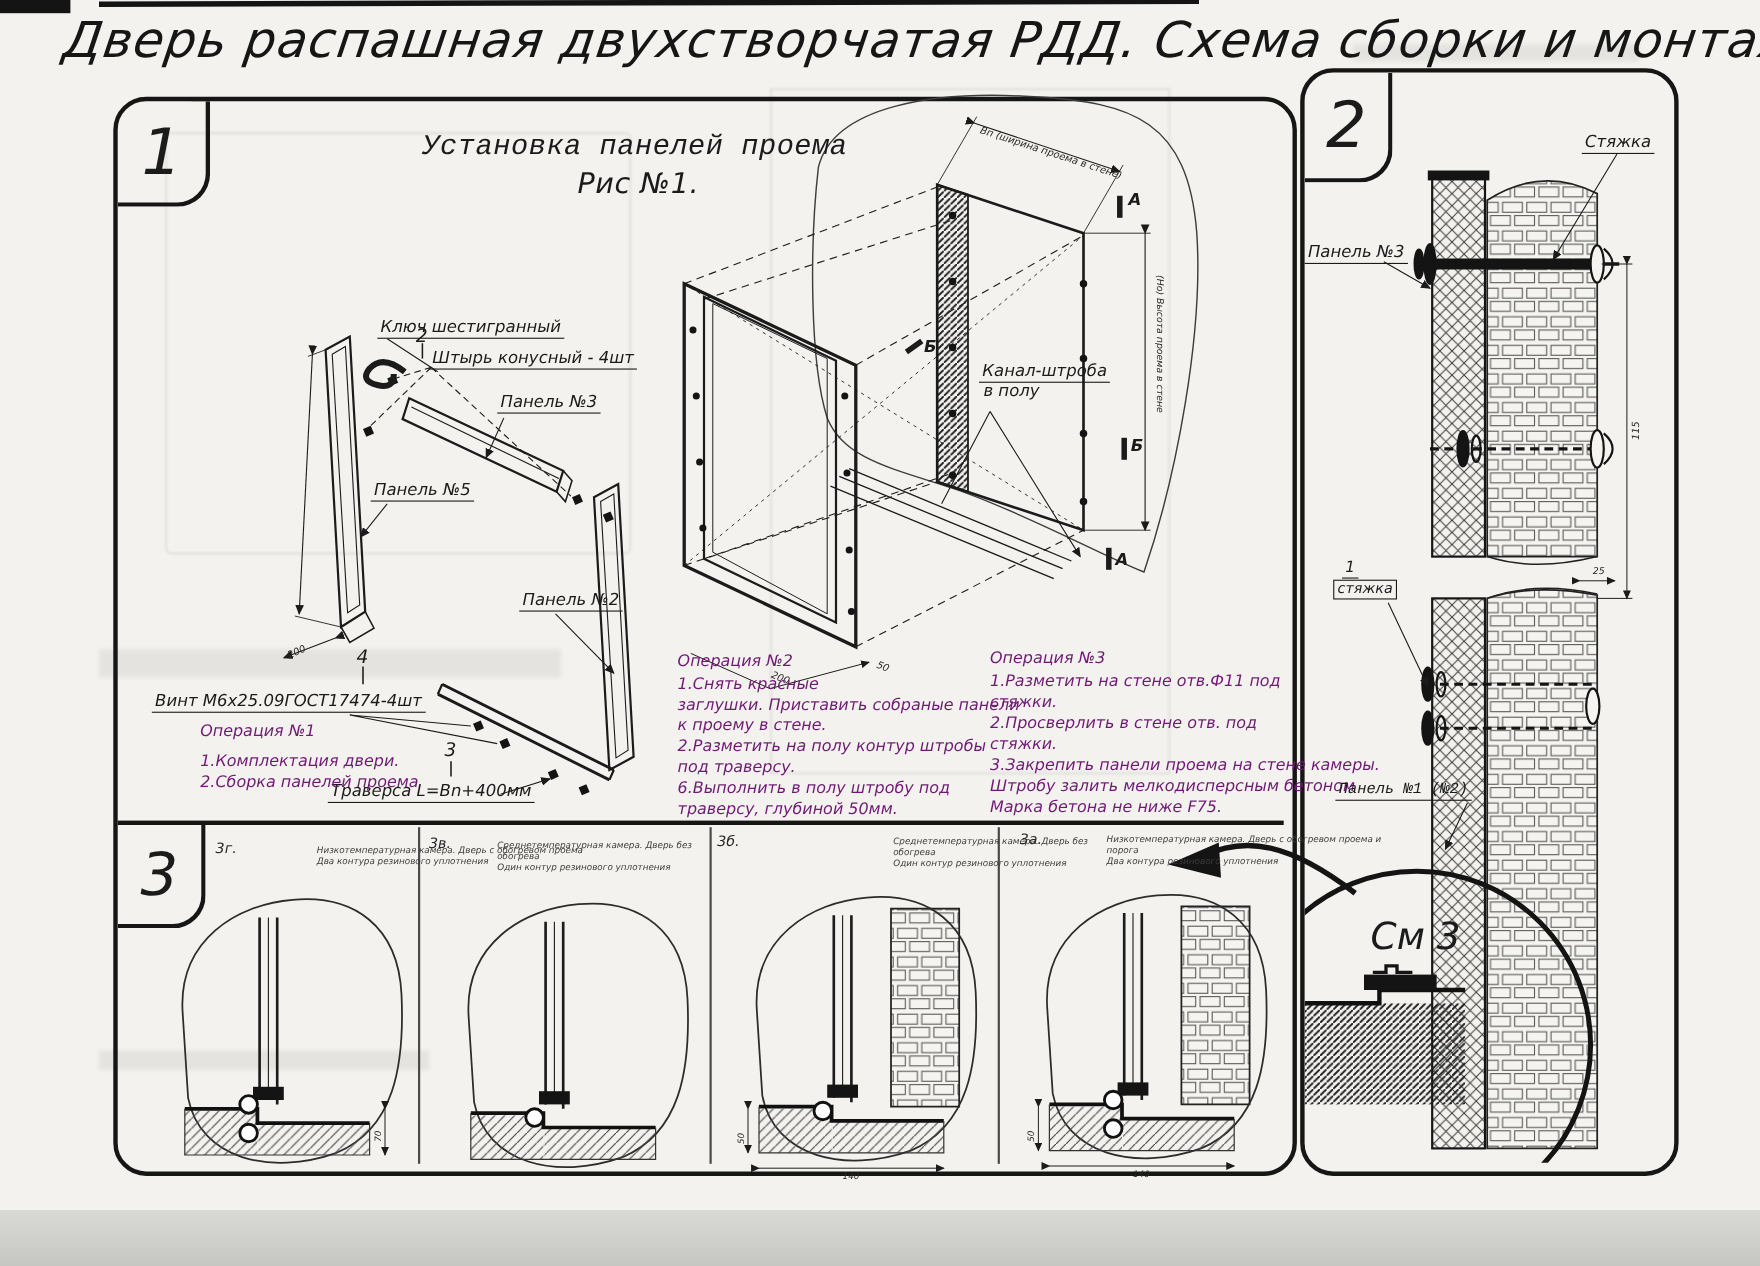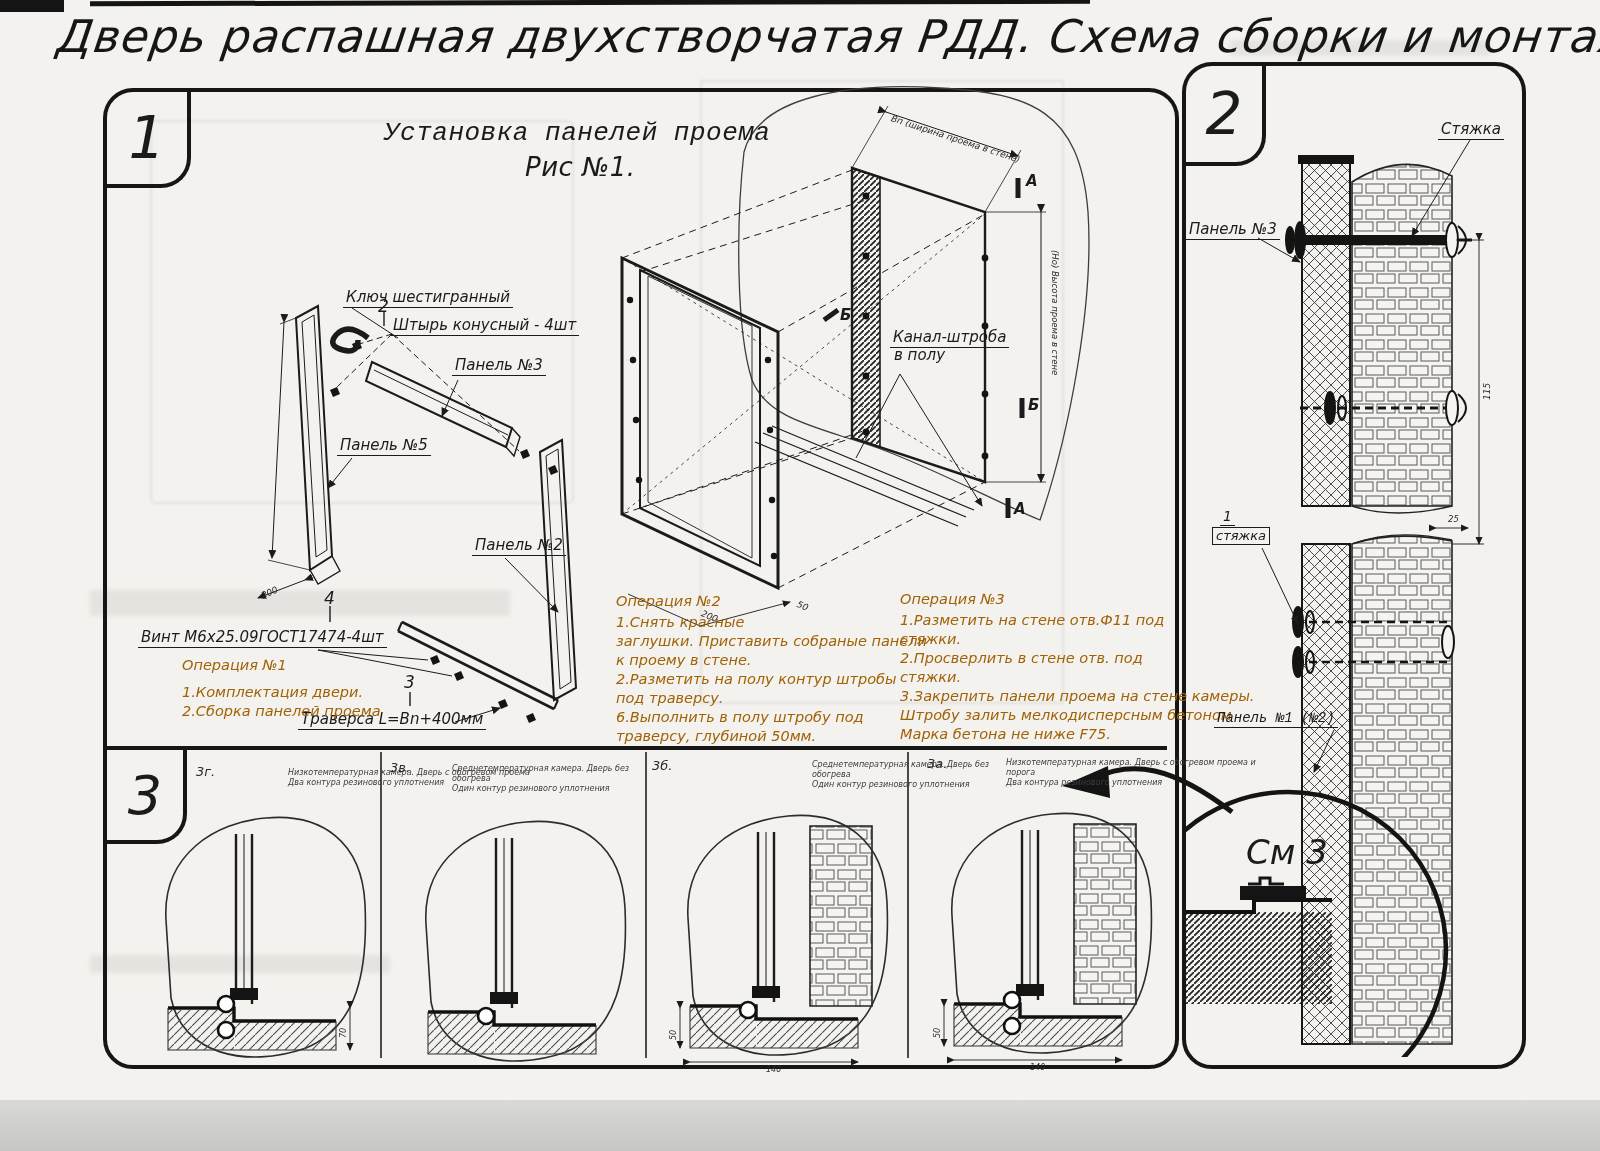--- a/index.html
+++ b/index.html
@@ -16,21 +16,21 @@
   #badge1{left:107px;top:92px;width:80px;height:92px;font-size:58px;}
   #badge2{left:1186px;top:66px;width:76px;height:96px;font-size:58px;}
   #badge3{left:107px;top:750px;width:76px;height:90px;font-size:54px;}
   .hdiv{position:absolute;left:107px;top:746px;width:1060px;height:4px;background:#161616;}
   .vdiv{position:absolute;top:752px;height:306px;width:1.5px;background:#4a4a4a;}
   .lbl{position:absolute;font-style:italic;font-size:15px;white-space:nowrap;color:#1b1b1b;}
   .ul{border-bottom:1.7px solid #1b1b1b;padding:0 3px 1px 3px;}
   .box{border:1.4px solid #1b1b1b;padding:0 3px 1px 3px;}
   .num{font-size:17px;}
   .fig-title{position:absolute;font-style:italic;font-size:26px;white-space:nowrap;letter-spacing:.5px;}
-  .op{position:absolute;font-style:italic;font-size:14.5px;line-height:19px;color:#a16207;}
+  .op{position:absolute;font-style:italic;font-size:14.5px;line-height:19px;color:#701a75;}
   .op .t{margin-bottom:8px;}
   .marker{position:absolute;font-style:italic;font-weight:bold;font-size:15px;}
   .desc{position:absolute;font-style:italic;font-size:8px;line-height:10px;color:#3c3c3c;width:280px;}
   .pid{position:absolute;font-style:italic;font-size:13px;color:#2a2a2a;}
   .see{position:absolute;font-style:italic;font-size:34px;}
   svg.art{position:absolute;left:0;top:0;pointer-events:none;}
   svg text{font-family:"DejaVu Sans",sans-serif;font-style:italic;fill:#2a2a2a;}
   .ghost{position:absolute;opacity:.30;filter:blur(1.2px);border:2px solid #b9b9b4;}
   .smudge{position:absolute;background:#c9c9c4;opacity:.35;filter:blur(2px);}
   .mark{position:absolute;background:#141414;}

